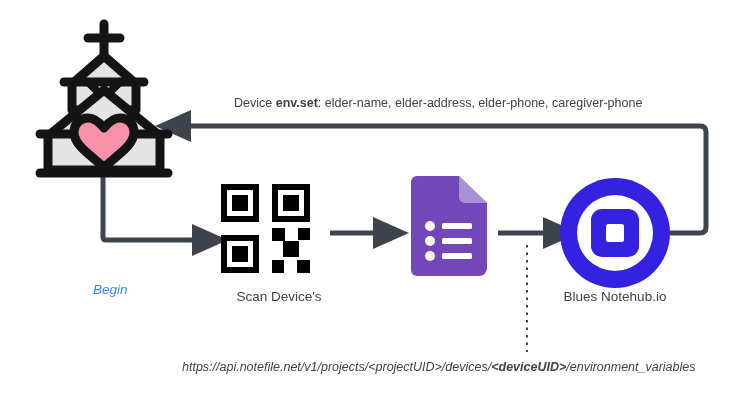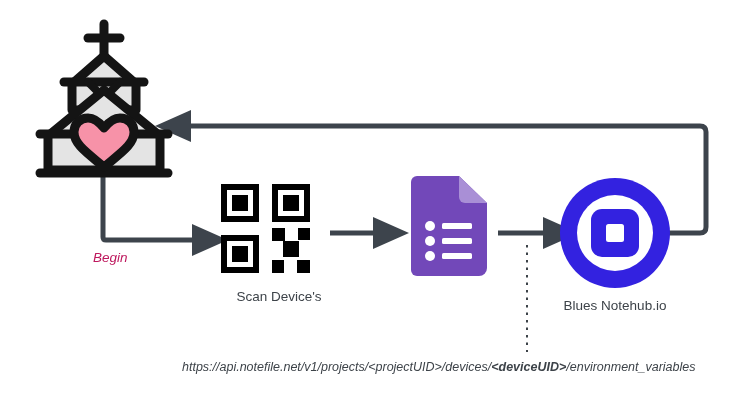--- a/index.html
+++ b/index.html
@@ -32,25 +32,26 @@
   .edge-label {
     position: absolute;
     color: #3d4349;
     font-size: 12.5px;
     font-family: "Liberation Sans", sans-serif;
     white-space: nowrap;
   }
   .edge-label b { font-weight: bold; }
   .begin-label {
     position: absolute;
-    color: #be185d;
+    color: #3b82f6;
     font-size: 13.5px;
     font-style: italic;
     font-family: "Liberation Sans", sans-serif;
     white-space: nowrap;
+    margin-top: 32px;
   }
   .url-label {
     position: absolute;
     color: #3d4349;
     font-size: 12.5px;
     font-family: "Liberation Sans", sans-serif;
     white-space: nowrap;
     font-style: italic;
   }
   .url-label b { font-weight: bold; }
@@ -109,20 +110,23 @@
 
       <line x1="14" y1="155" x2="142" y2="155" stroke="#141414" stroke-width="9" stroke-linecap="round"></line>
 
       <path d="M78,149 C60,134 48,126 48,114 C48,106 54,100 62,100
                C69,100 74,105 78,110 C82,105 87,100 94,100
                C102,100 108,106 108,114 C108,126 96,134 78,149 Z" fill="#f792a8" stroke="#141414" stroke-width="9" stroke-linejoin="round"></path>
     </svg>
   </div>
   <div class="begin-label" style="left:93px; top:250px;">Begin</div>
 
+  <div class="edge-label" style="left:234px; top:96px;">
+    <span>Device </span><b>env.set</b><span>: elder-name, elder-address, elder-phone, caregiver-phone</span>
+  </div>
 
   <div class="node" style="left:221px; top:184px; width:92px; height:92px;">
     <svg class="icon" width="92" height="92" viewBox="0 0 92 92">
       <g fill="#000000">
 
         <rect x="0" y="0" width="38" height="38"></rect>
         <rect x="6" y="6" width="26" height="26" fill="#ffffff"></rect>
         <rect x="11" y="11" width="16" height="16"></rect>
 
         <rect x="51" y="0" width="38" height="38"></rect>
@@ -164,21 +168,21 @@
   </div>
 
   <div class="node" style="left:556px; top:174px; width:118px; height:118px;">
     <svg class="icon" width="118" height="118" viewBox="0 0 118 118">
       <circle cx="59" cy="59" r="55" fill="#3322e0"></circle>
       <circle cx="59" cy="59" r="38" fill="#ffffff"></circle>
       <rect x="35" y="35" width="48" height="48" rx="11" fill="#3322e0"></rect>
       <rect x="50" y="50" width="18" height="18" rx="2.5" fill="#ffffff"></rect>
     </svg>
   </div>
-  <div class="caption" style="left:545px; top:297px; width:140px;">
+  <div class="caption" style="left:545px; top:288px; width:140px;">
     <div>Blues Notehub.io</div>
   </div>
 
   <div class="url-label" style="left:182px; top:360px;">
     <span>https://api.notefile.net/v1/projects/&lt;projectUID&gt;/devices/</span><b>&lt;deviceUID&gt;</b><span>/environment_variables</span>
   </div>
 
 </div>
 
 </body></html>

